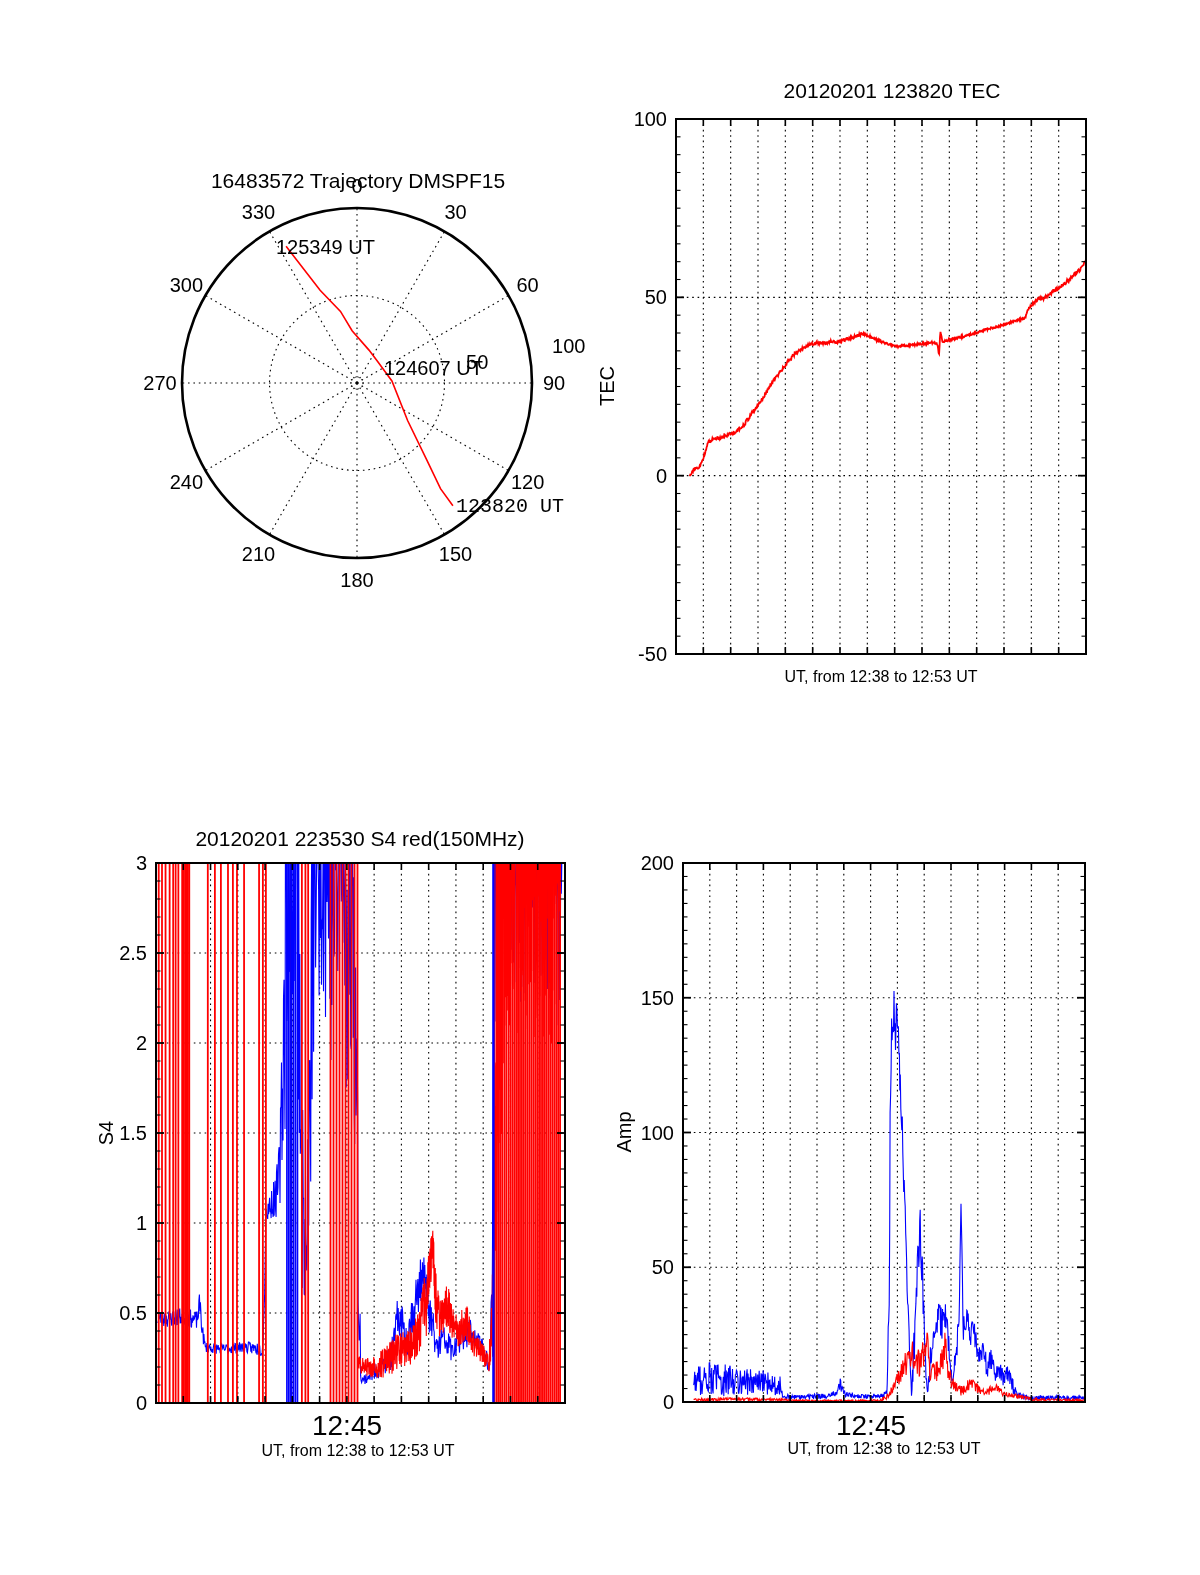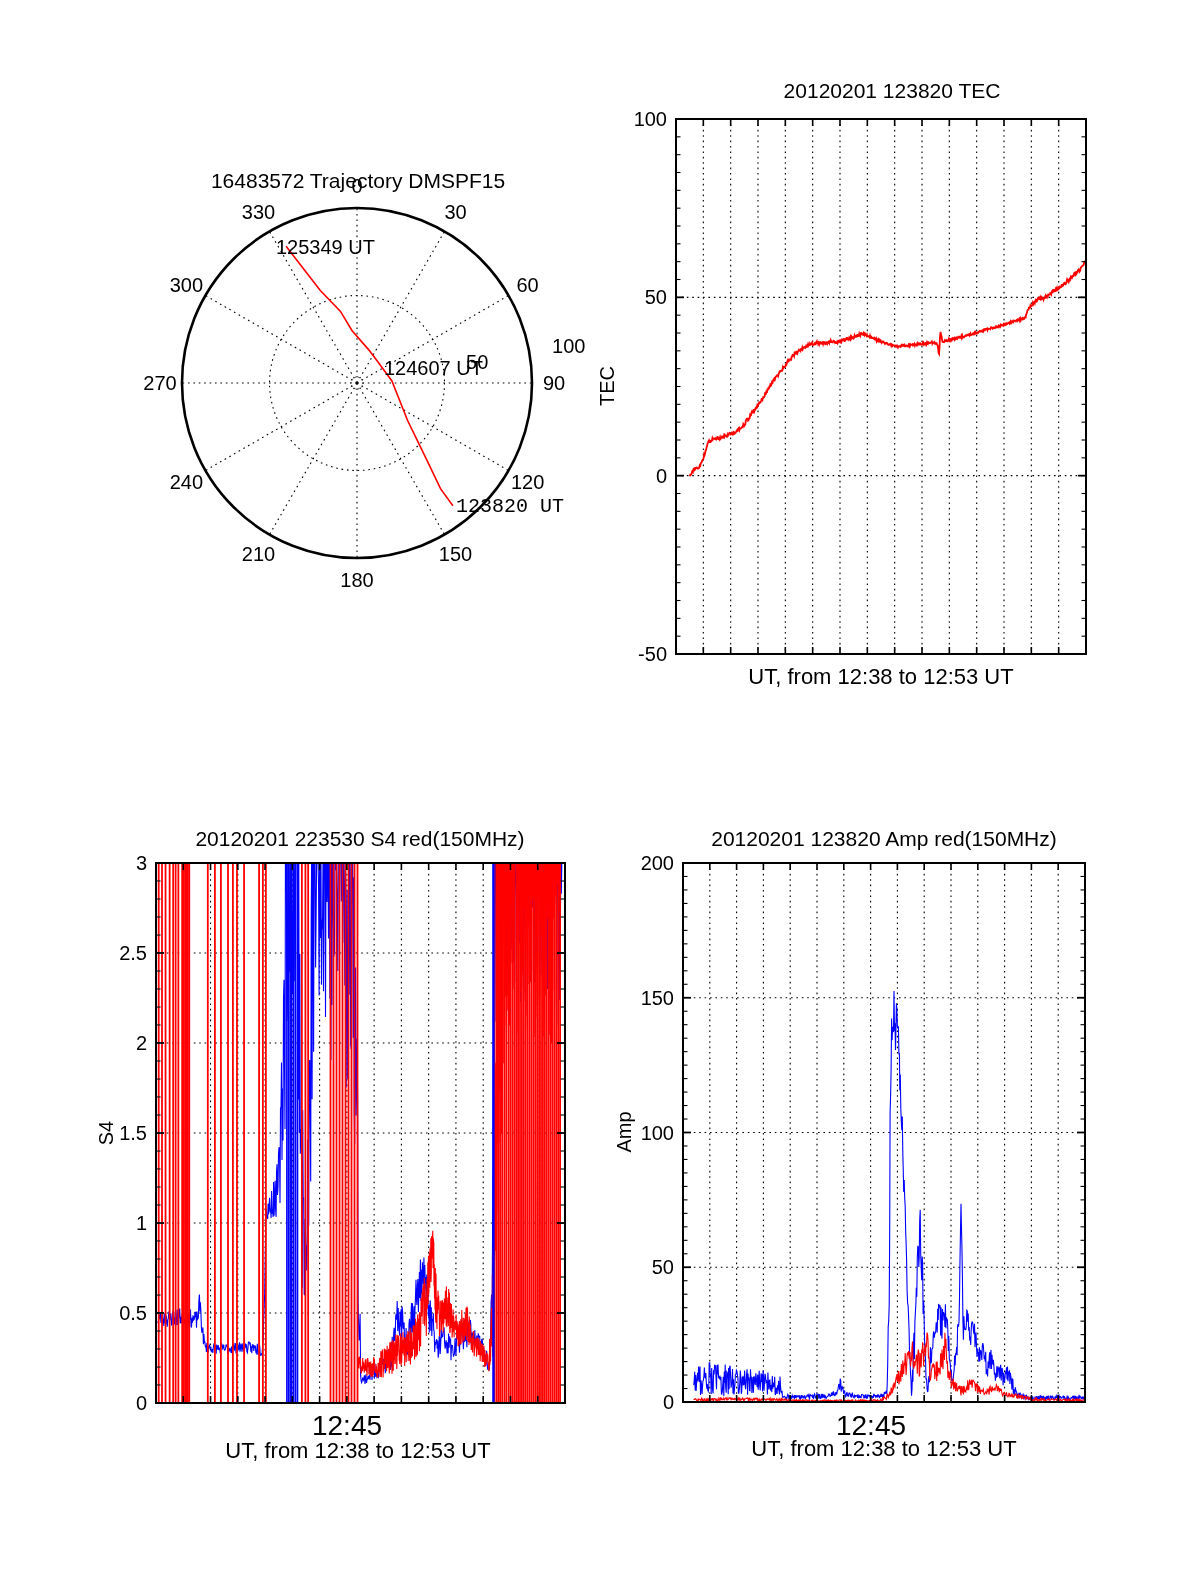--- a/index.html
+++ b/index.html
@@ -1,20 +1,20 @@
 <!DOCTYPE html>
 <html><head>
 <meta charset="utf-8">
 <style>
   html,body{margin:0;padding:0;background:#ffffff;}
   body{width:1200px;height:1575px;position:relative;overflow:hidden;
        font-family:"Liberation Sans","DejaVu Sans",sans-serif;color:#000;}
   .abs{position:absolute;}
   .ctitle{font-size:21px;text-align:center;transform:translate(-50%,-50%);white-space:nowrap;}
-  .xlab{font-size:22px;text-align:center;transform:translate(-50%,-50%);white-space:nowrap;}
+  .xlab{font-size:16px;text-align:center;transform:translate(-50%,-50%);white-space:nowrap;}
   .ylab{font-size:20px;transform:translate(-50%,-50%) rotate(-90deg);white-space:nowrap;}
   .xtick{font-size:28px;transform:translate(-50%,-50%);white-space:nowrap;}
   .anno{font-size:20px;transform:translateY(-50%);white-space:nowrap;}
   svg{position:absolute;overflow:visible;}
 </style>
 </head>
 <body>
 
 <div class="abs" style="left:0;top:0;width:620px;height:640px;">
   <div class="abs ctitle" style="left:358px;top:181px;">16483572 Trajectory DMSPF15</div>
@@ -390,21 +390,20 @@
       <line x1="387.20000000000005" y1="555" x2="387.20000000000005" y2="548" stroke="#000000" stroke-width="1.6"></line>
       <line x1="387.20000000000005" y1="15" x2="387.20000000000005" y2="22" stroke="#000000" stroke-width="1.6"></line>
       <line x1="414.4666666666667" y1="555" x2="414.4666666666667" y2="548" stroke="#000000" stroke-width="1.6"></line>
       <line x1="414.4666666666667" y1="15" x2="414.4666666666667" y2="22" stroke="#000000" stroke-width="1.6"></line>
       <line x1="441.73333333333335" y1="555" x2="441.73333333333335" y2="548" stroke="#000000" stroke-width="1.6"></line>
       <line x1="441.73333333333335" y1="15" x2="441.73333333333335" y2="22" stroke="#000000" stroke-width="1.6"></line>
     </svg>
 </div>
 
 <div class="abs" style="left:565px;top:790px;width:635px;height:720px;">
-  <div class="abs ctitle" style="left:319px;top:49px;">20120201 123820 Amp red(150MHz)</div>
   <div class="abs ylab" style="left:59px;top:342px;">Amp</div>
   <div class="abs xtick" style="left:306px;top:636px;">12:45</div>
   <div class="abs xlab" style="left:319px;top:659px;">UT, from 12:38 to 12:53 UT</div>
   <svg id="svg-amp" style="left:58px;top:58px;" width="530" height="600">
       <clipPath id="clip-amp">
         <rect x="60" y="15" width="402" height="539"></rect>
       </clipPath>
       <line x1="86.8" y1="15" x2="86.8" y2="554" stroke="#000000" stroke-width="1.1" stroke-dasharray="1.6 3.8"></line>
       <line x1="113.6" y1="15" x2="113.6" y2="554" stroke="#000000" stroke-width="1.1" stroke-dasharray="1.6 3.8"></line>
       <line x1="140.4" y1="15" x2="140.4" y2="554" stroke="#000000" stroke-width="1.1" stroke-dasharray="1.6 3.8"></line>

